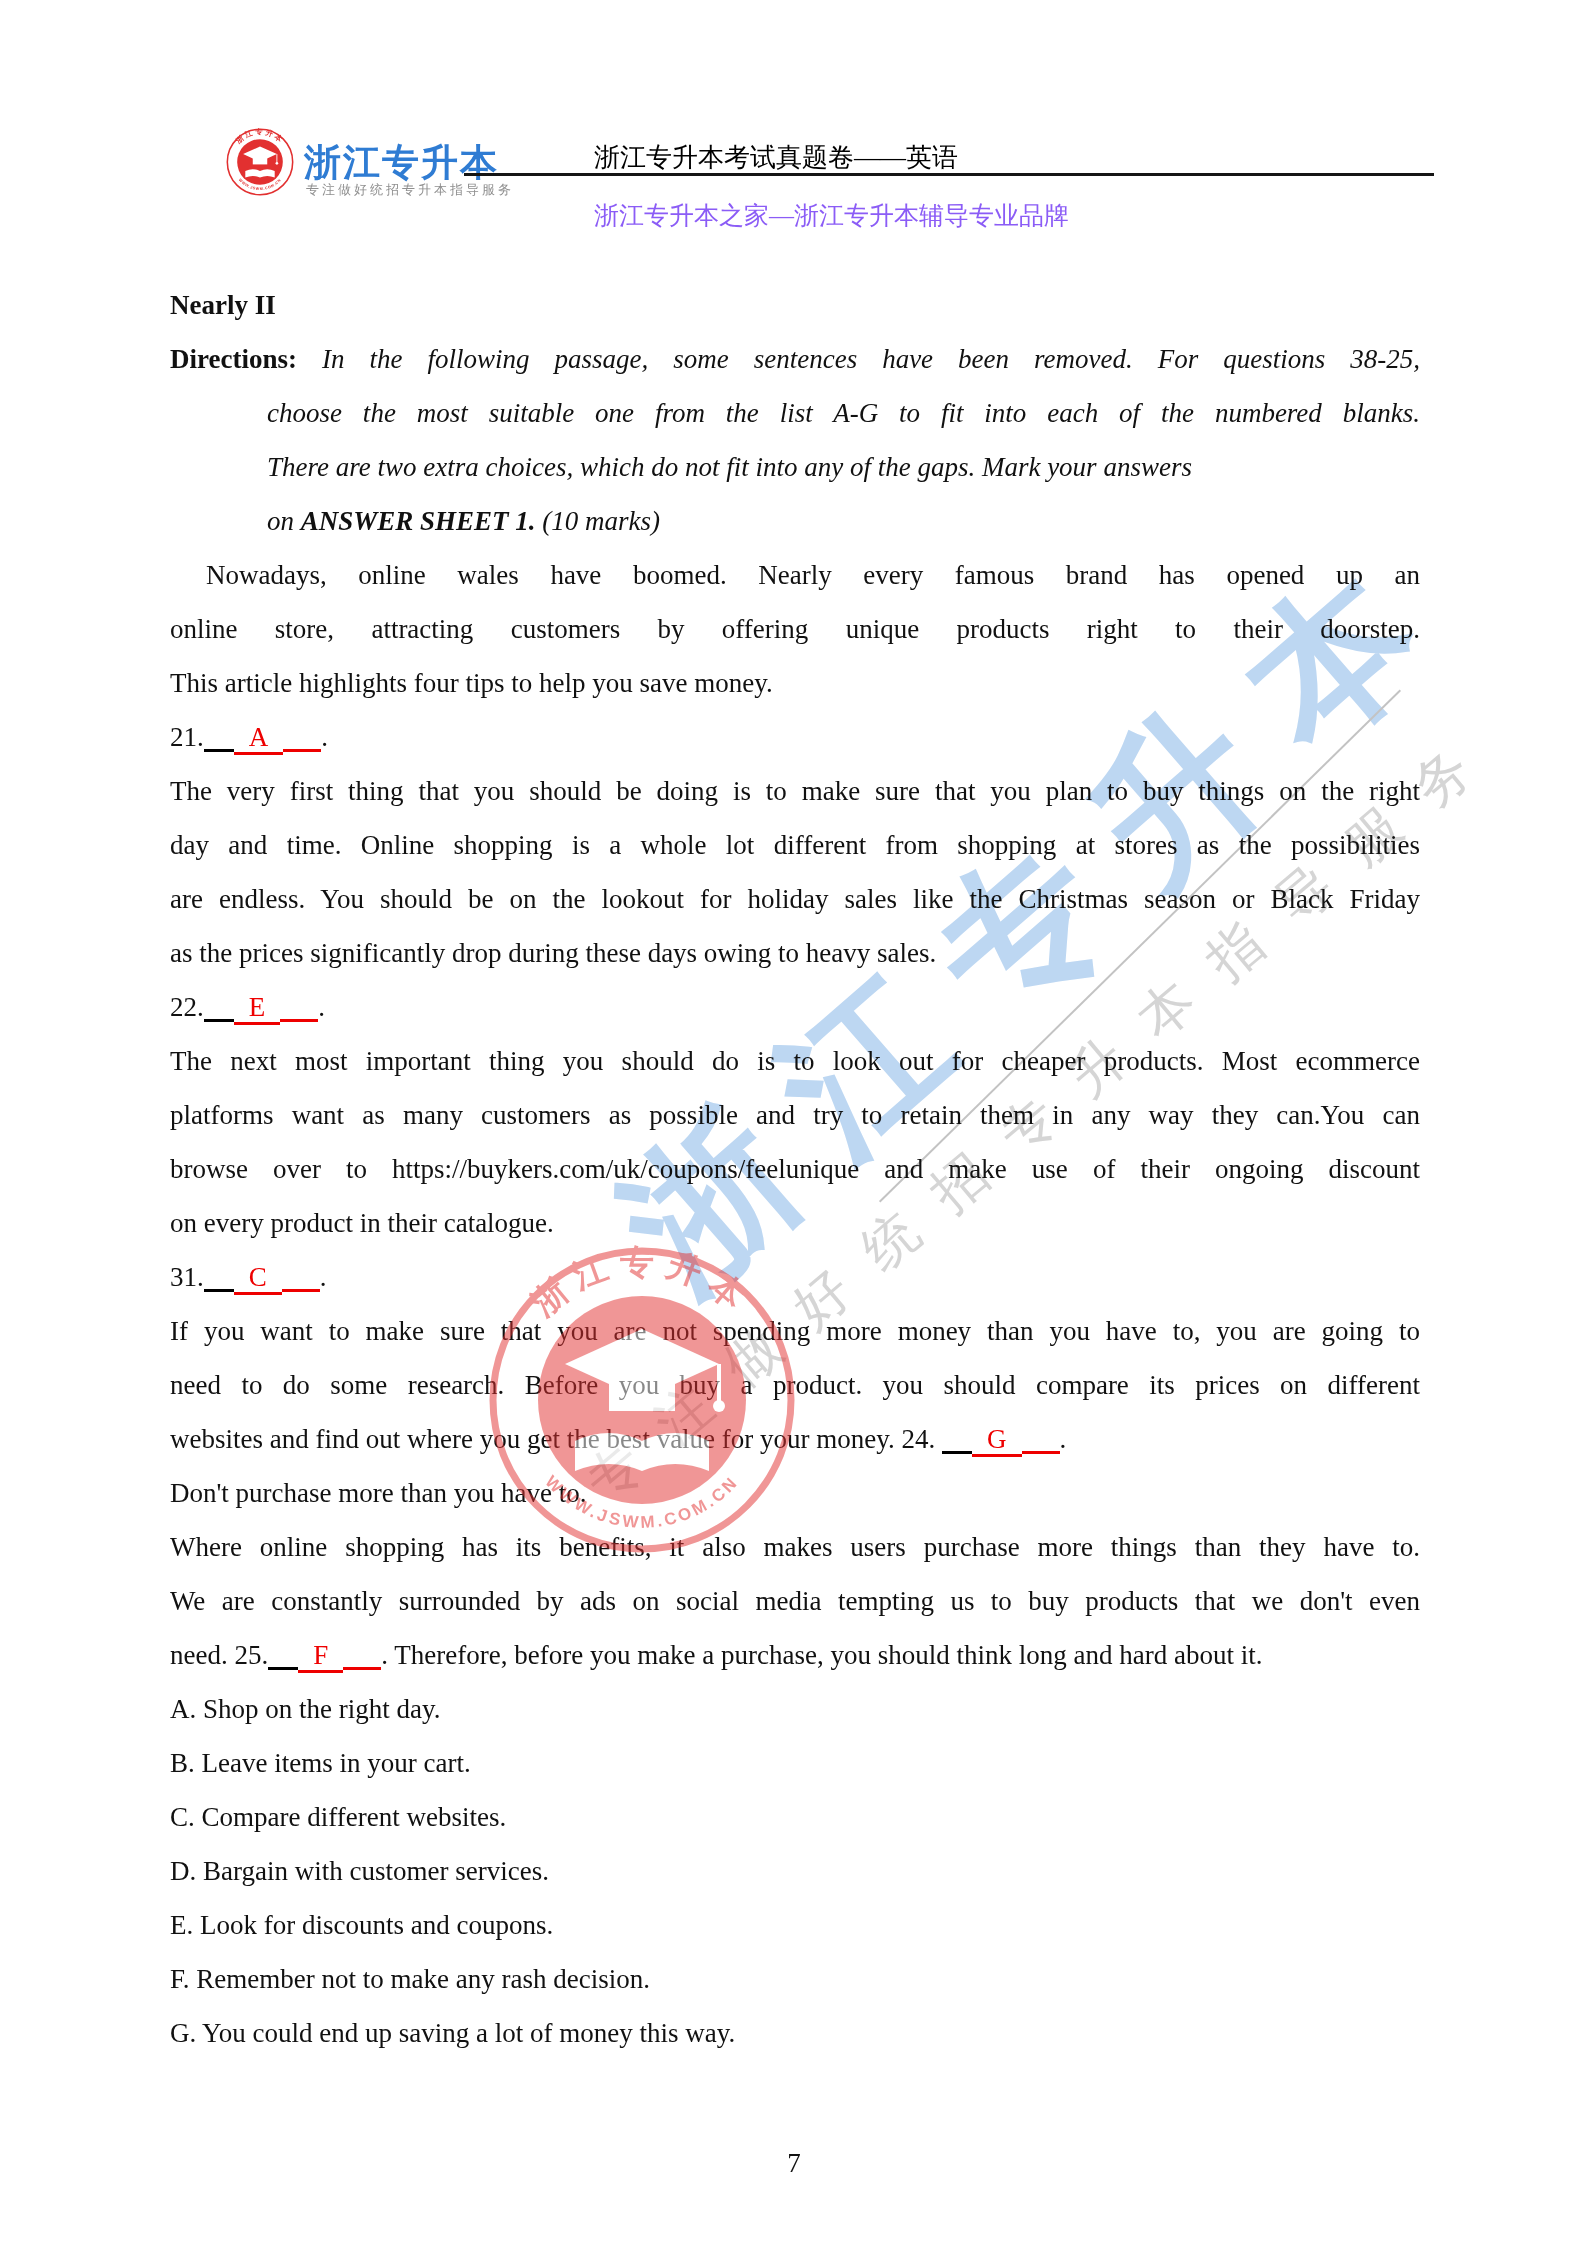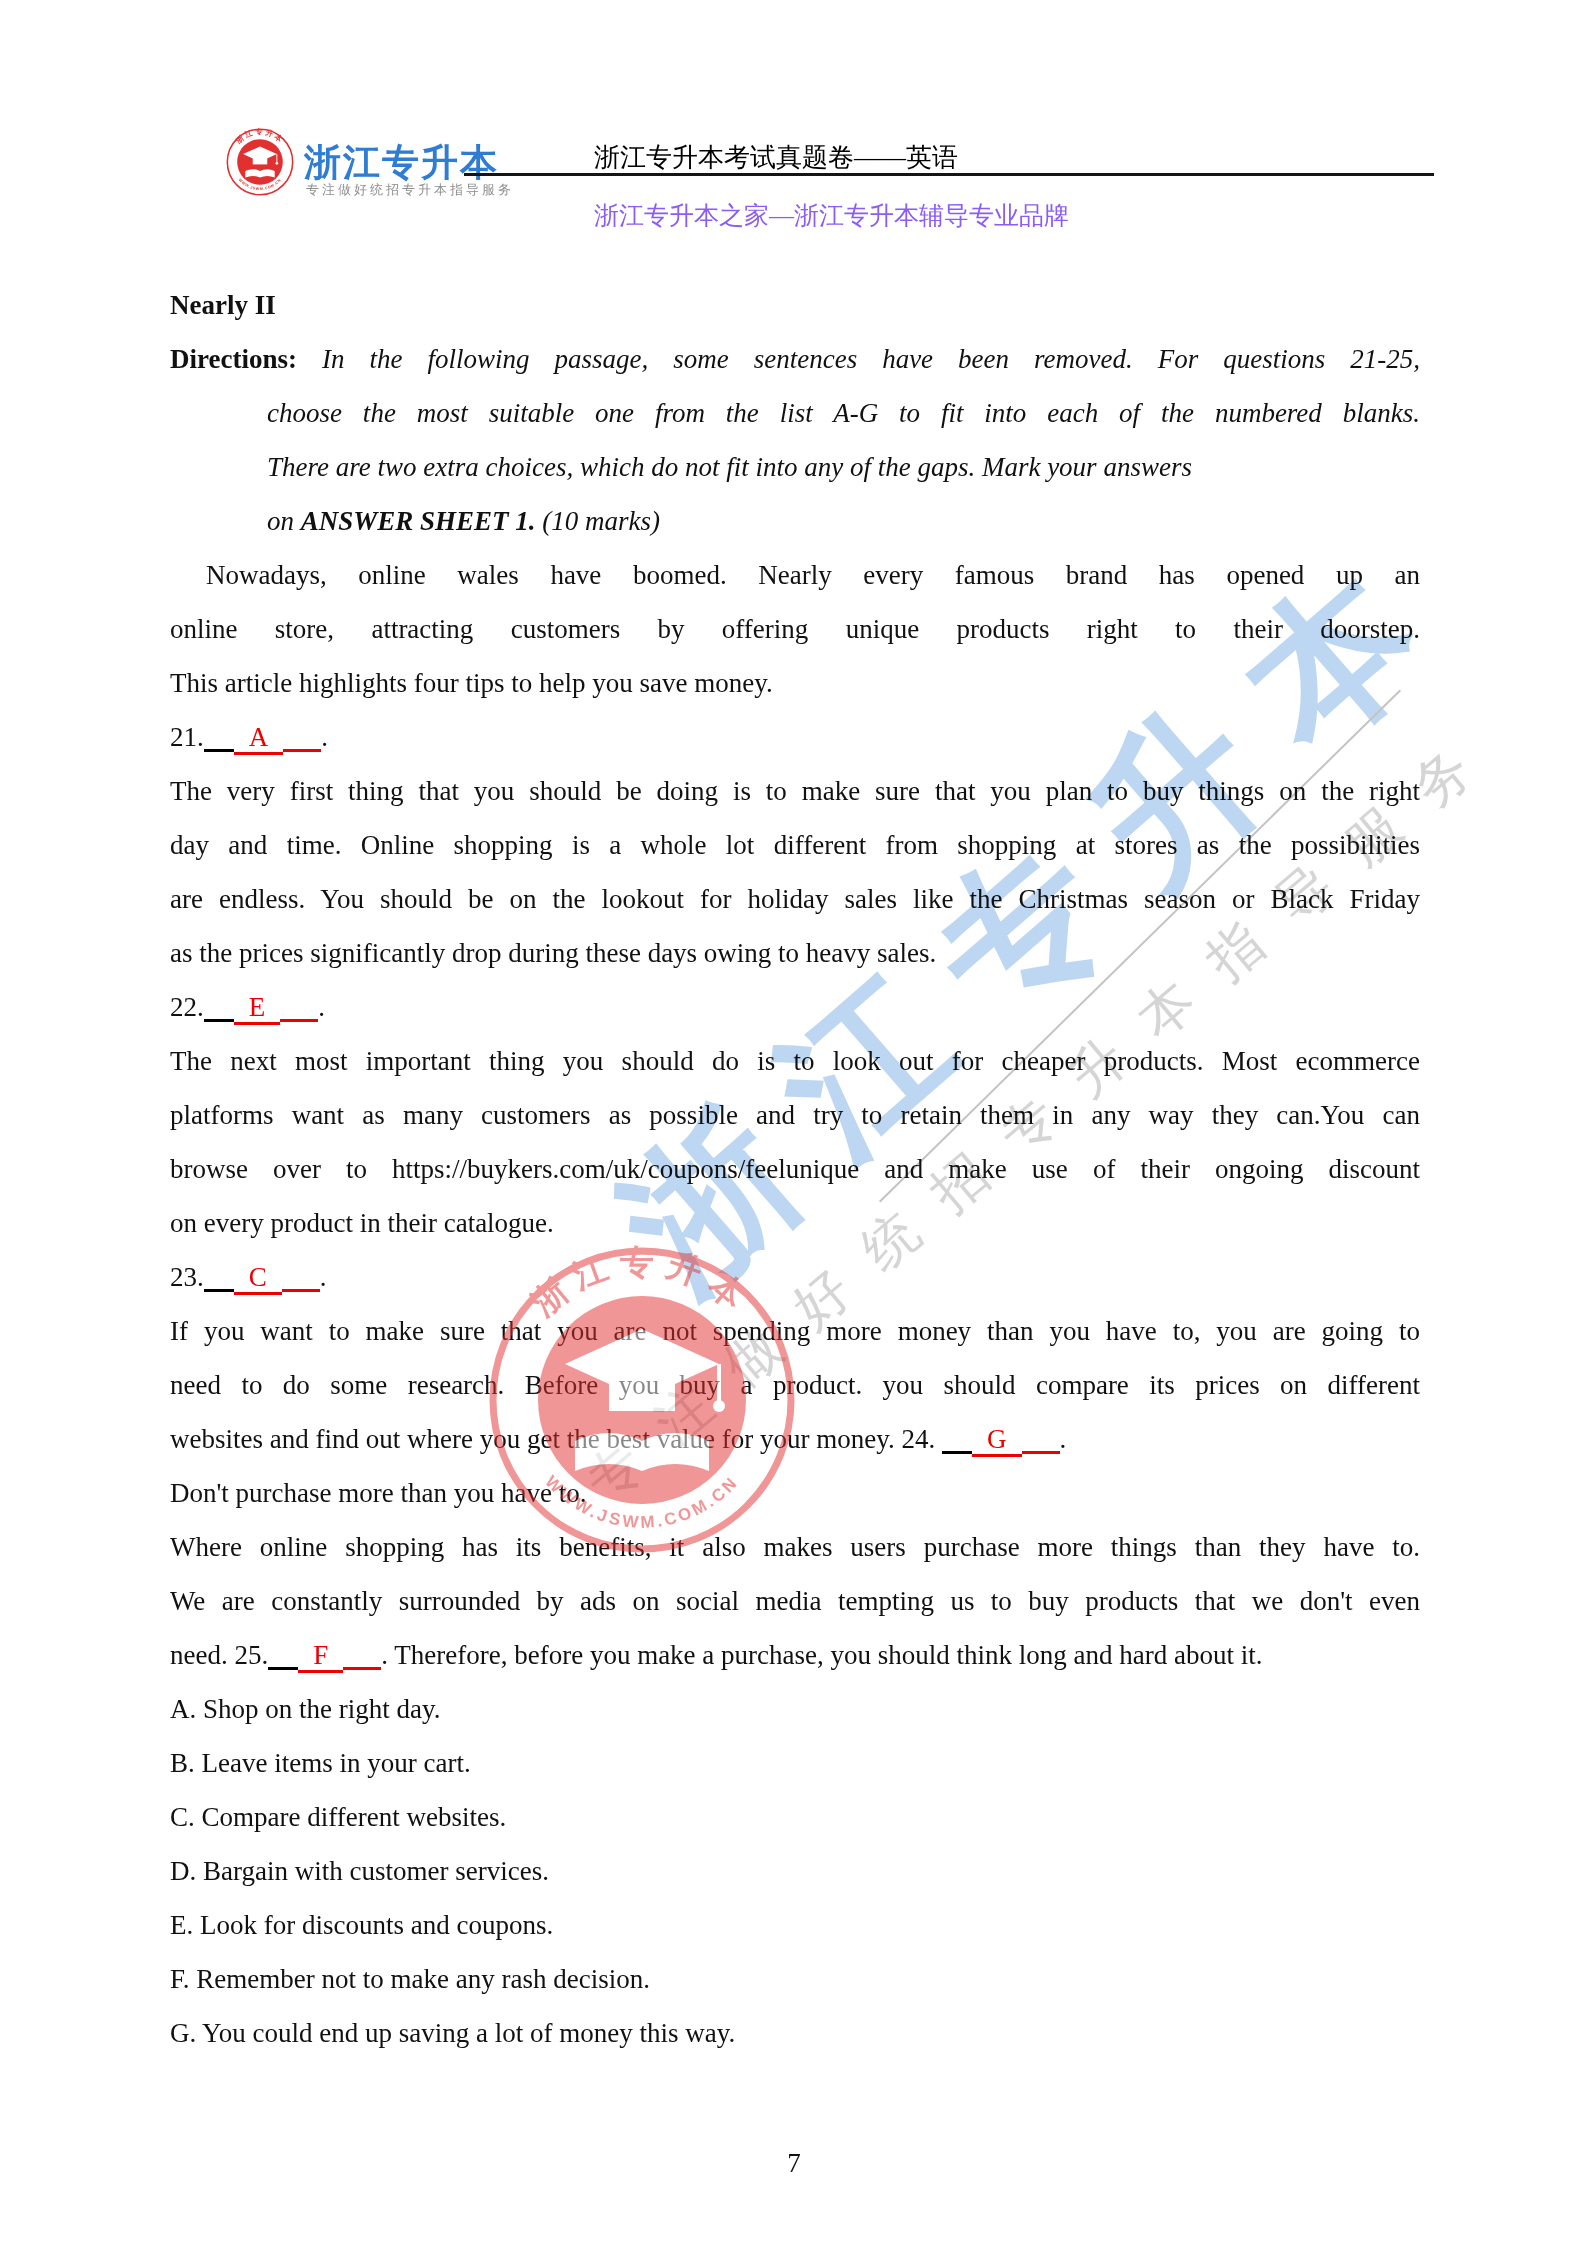--- a/index.html
+++ b/index.html
@@ -83,21 +83,21 @@
       <text font-family="Liberation Sans, sans-serif" font-size="17" font-weight="700" fill="#e23030" letter-spacing="3" text-anchor="middle">
         <textPath href="#arcBottom" startOffset="50%">WWW.JSWM.COM.CN</textPath>
       </text>
     </g>
   </svg>
 
   <div class="body">
 
     <div class="line b">Nearly II</div>
 
-    <div class="line j"><span class="b">Directions:</span> <span class="i">In the following passage, some sentences have been removed. For questions 21-25,</span></div>
+    <div class="line j"><span class="b">Directions:</span> <span class="i">In the following passage, some sentences have been removed. For questions 38-25,</span></div>
     <div class="line i ind j">choose the most suitable one from the list A-G to fit into each of the numbered blanks.</div>
     <div class="line i ind">There are two extra choices, which do not fit into any of the gaps. Mark your answers</div>
     <div class="line i ind"><span>on </span><span class="b">ANSWER SHEET 1.</span><span> (10 marks)</span></div>
 
     <div class="line find j">Nowadays, online wales have boomed. Nearly every famous brand has opened up an</div>
     <div class="line j">online store, attracting customers by offering unique products right to their doorstep.</div>
     <div class="line">This article highlights four tips to help you save money.</div>
 
     <div class="line"><span>21.</span><span class="u-black"></span><span class="ans">A</span><span class="u-red"></span><span>.</span></div>
 
@@ -106,21 +106,21 @@
     <div class="line j">are endless. You should be on the lookout for holiday sales like the Christmas season or Black Friday</div>
     <div class="line">as the prices significantly drop during these days owing to heavy sales.</div>
 
     <div class="line"><span>22.</span><span class="u-black"></span><span class="ans">E</span><span class="u-red"></span><span>.</span></div>
 
     <div class="line j">The next most important thing you should do is to look out for cheaper products. Most ecommerce</div>
     <div class="line j">platforms want as many customers as possible and try to retain them in any way they can.You can</div>
     <div class="line j">browse over to https://buykers.com/uk/coupons/feelunique and make use of their ongoing discount</div>
     <div class="line">on every product in their catalogue.</div>
 
-    <div class="line"><span>23.</span><span class="u-black"></span><span class="ans">C</span><span class="u-red"></span><span>.</span></div>
+    <div class="line"><span>31.</span><span class="u-black"></span><span class="ans">C</span><span class="u-red"></span><span>.</span></div>
 
     <div class="line j">If you want to make sure that you are not spending more money than you have to, you are going to</div>
     <div class="line j">need to do some research. Before you buy a product. you should compare its prices on different</div>
     <div class="line"><span>websites and find out where you get the best value for your money. 24.</span> <span class="u-black"></span><span class="ans">G</span><span class="u-red"></span><span>.</span></div>
 
     <div class="line">Don't purchase more than you have to.</div>
 
     <div class="line j">Where online shopping has its benefits, it also makes users purchase more things than they have to.</div>
     <div class="line j">We are constantly surrounded by ads on social media tempting us to buy products that we don't even</div>
     <div class="line"><span>need. 25.</span><span class="u-black"></span><span class="ans">F</span><span class="u-red"></span><span>. Therefore, before you make a purchase, you should think long and hard about it.</span></div>

